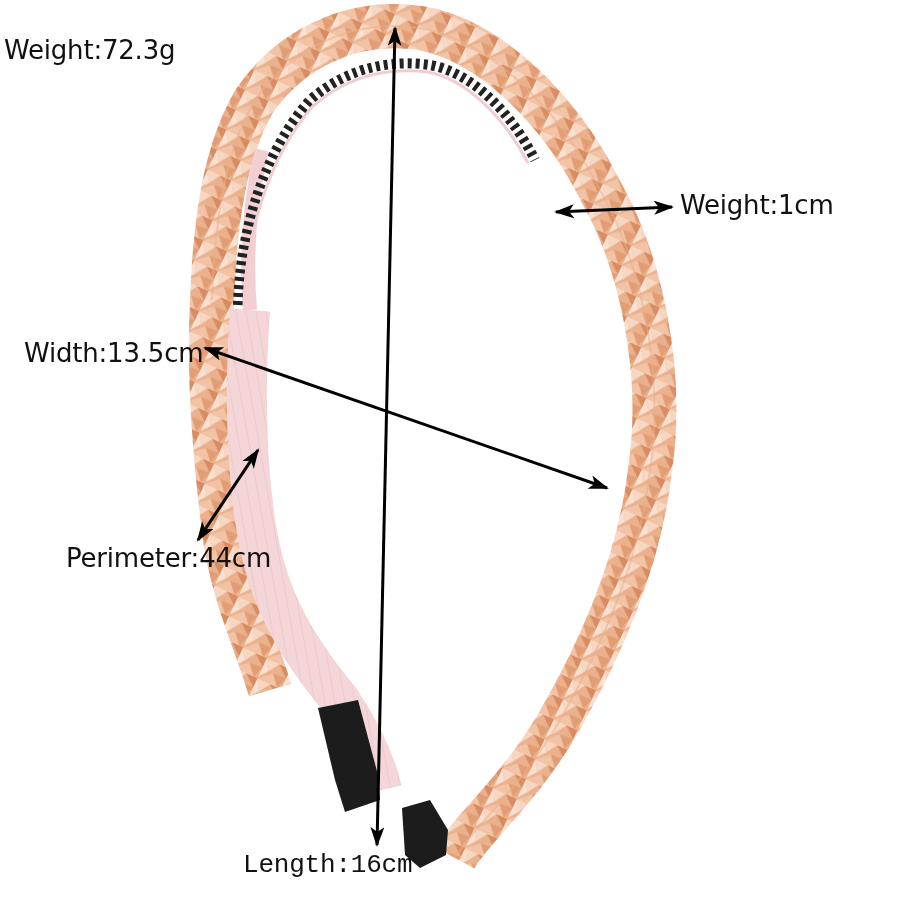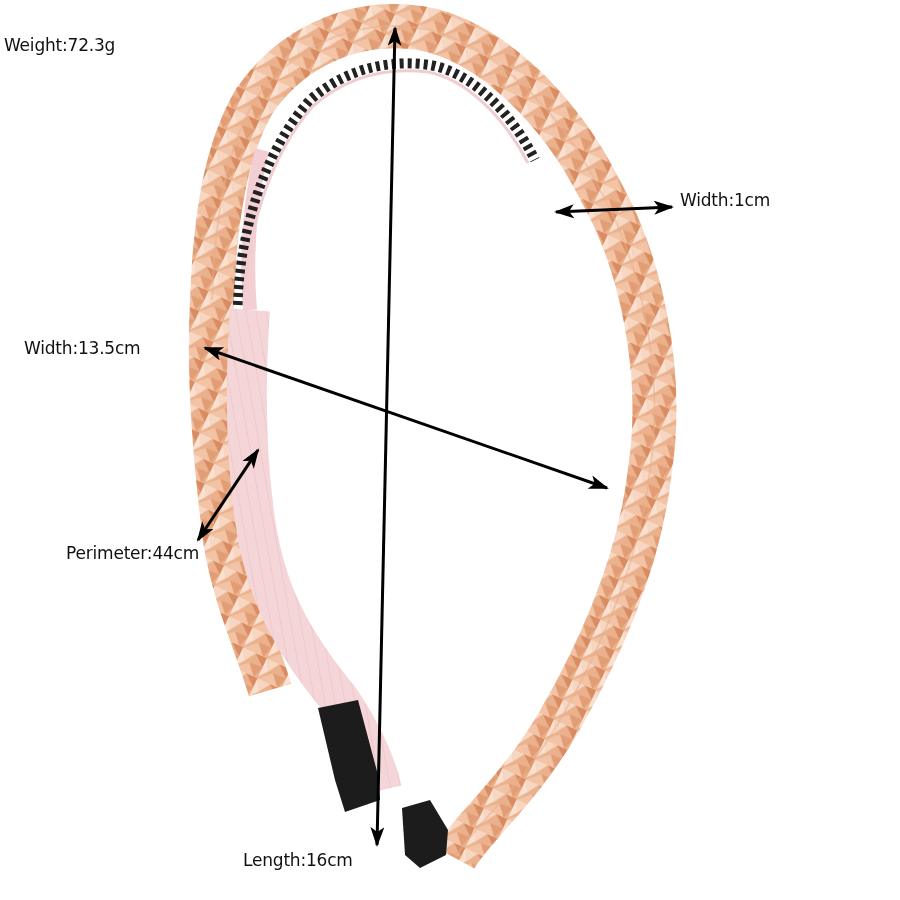--- a/index.html
+++ b/index.html
@@ -1,25 +1,25 @@
 <!DOCTYPE html>
 <html><head>
   <meta charset="utf-8">
   <style>
     html, body { margin: 0; padding: 0; background: #ffffff; }
     body { width: 900px; height: 900px; position: relative; overflow: hidden;
            font-family: "DejaVu Sans", "Liberation Sans", sans-serif; }
     #stage { position: absolute; left: 0; top: 0; width: 900px; height: 900px; }
-    .label { position: absolute; color: #111111; font-size: 17px; letter-spacing: -0.2px;
+    .label { position: absolute; color: #111111; font-size: 26px; letter-spacing: -0.2px;
              white-space: nowrap; line-height: 1; }
     #lbl-weight { left: 4px; top: 37px; }
     #lbl-width-band { left: 680px; top: 192px; }
     #lbl-width-span { left: 24px; top: 340px; }
     #lbl-perimeter { left: 50px; top: 545px; margin-left: 16px; }
-    #lbl-length { left: 243px; top: 852px; }
+    #lbl-length { left: 243px; top: 852px; font-family: Liberation Mono, monospace; }
   </style>
 </head>
 <body>
 
 <svg id="stage" viewBox="0 0 900 900" xmlns="http://www.w3.org/2000/svg">
   <defs>
     <marker id="ah" viewBox="0 0 20 14" refX="18" refY="7" markerWidth="20" markerHeight="14" markerUnits="userSpaceOnUse" orient="auto-start-reverse">
       <path d="M0,0 L20,7 L0,14 L5,7 Z" fill="#000"></path>
     </marker>
     <pattern id="crys" width="26" height="22" patternUnits="userSpaceOnUse" patternTransform="rotate(25)">
@@ -58,16 +58,16 @@
 
   <g>
     <line x1="377" y1="845" x2="395" y2="28" stroke="#000" stroke-width="3" marker-start="url(#ah)" marker-end="url(#ah)"></line>
     <line x1="205" y1="348" x2="607" y2="488" stroke="#000" stroke-width="3" marker-start="url(#ah)" marker-end="url(#ah)"></line>
     <line x1="556" y1="212" x2="672" y2="207" stroke="#000" stroke-width="3" marker-start="url(#ah)" marker-end="url(#ah)"></line>
     <line x1="198" y1="540" x2="258" y2="450" stroke="#000" stroke-width="3" marker-start="url(#ah)" marker-end="url(#ah)"></line>
   </g>
 </svg>
 
 <div class="label" id="lbl-weight">Weight:72.3g</div>
-<div class="label" id="lbl-width-band">Width:1cm</div>
+<div class="label" id="lbl-width-band">Weight:1cm</div>
 <div class="label" id="lbl-width-span">Width:13.5cm</div>
 <div class="label" id="lbl-perimeter">Perimeter:44cm</div>
 <div class="label" id="lbl-length">Length:16cm</div>
 
 </body></html>

